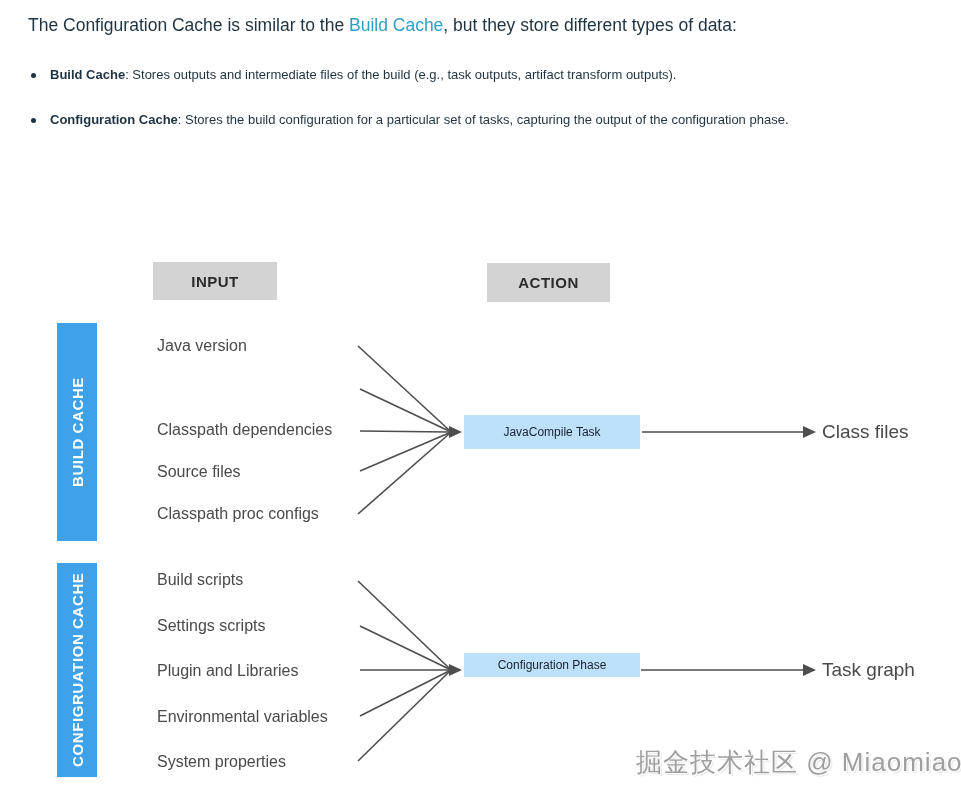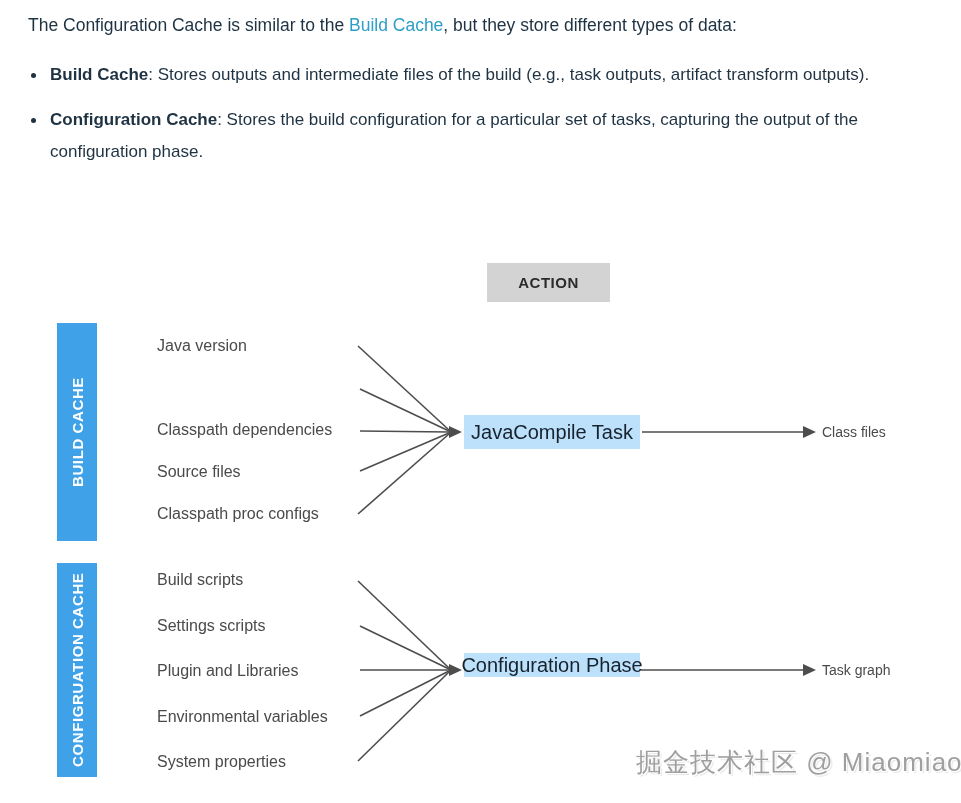--- a/index.html
+++ b/index.html
@@ -9,21 +9,21 @@
   }
   
   .intro{
     position:absolute;left:20px;top:4px;right:10px;margin:8px;
     font-size:17.5px;line-height:26px;color:var(--body-text,#1e3242);
   }
   .intro a{color:var(--link,#2d9fc6);text-decoration:none;cursor:pointer;}
   .bullets{position:absolute;left:28px;top:59px;width:912px;margin:0;padding:0;list-style:none;}
   .bullets li{
     position:relative;padding-left:22px;margin-bottom:13px;
-    font-size:17px;line-height:32px;color:var(--body-text,#1e3242);
+    font-size:13px;line-height:32px;color:var(--body-text,#1e3242);
   }
   .bullets .dot{
     position:absolute;left:3px;top:14px;width:5px;height:5px;border-radius:50%;
     background:var(--body-text,#1e3242);
   }
   .bullets strong{font-weight:700;}
   
   .diagram{position:absolute;left:0;top:0;width:961px;height:803px;}
   .hdr{
     position:absolute;background:var(--header-box,#d3d3d3);
@@ -41,27 +41,27 @@
   }
   .vbar-build{top:323px;height:218px;}
   .vbar-config{top:563px;height:214px;}
   .in-label{
     position:absolute;left:157px;height:22px;line-height:22px;
     font-size:16px;color:var(--label-text,#4a4a4a);white-space:nowrap;
   }
   .action-box{
     position:absolute;left:464px;width:176px;background:var(--action-box,#bee1fb);
     display:flex;align-items:center;justify-content:center;
-    font-size:20px;color:#16222e;white-space:nowrap;
+    font-size:12px;color:#16222e;white-space:nowrap;
   }
   .action-build{top:415px;height:34px;}
   .action-config{top:653px;height:24px;}
   .out-label{
     position:absolute;left:822px;height:22px;line-height:22px;
-    font-size:14px;color:var(--label-text,#4a4a4a);white-space:nowrap;
+    font-size:19px;color:var(--label-text,#4a4a4a);white-space:nowrap;
   }
   .connectors{position:absolute;left:0;top:0;pointer-events:none;}
   .cline{stroke:var(--connector,#4d4d4d);stroke-width:1.6;}
   .ahead{fill:var(--connector,#4d4d4d);}
   
   .watermark{
     position:absolute;left:636px;top:745px;font-size:26px;letter-spacing:1px;
     color:var(--watermark,#9f9f9f);white-space:nowrap;
     text-shadow:1px 1px 0 #ffffff,2px 2px 1px rgba(0,0,0,.10);
   }
@@ -79,20 +79,21 @@
       <strong>Build Cache</strong><span>: Stores outputs and intermediate files of the build (e.g., task outputs, artifact transform outputs).</span>
     </li>
     <li>
       <span class="dot"></span>
       <strong>Configuration Cache</strong><span>: Stores the build configuration for a particular set of tasks, capturing the output of the configuration phase.</span>
     </li>
   </ul>
 
   <div class="diagram">
 
+    <div class="hdr hdr-input">INPUT</div>
     <div class="hdr hdr-action">ACTION</div>
 
     <div class="vbar vbar-build">BUILD CACHE</div>
     <div class="vbar vbar-config">CONFIGRUATION CACHE</div>
 
     <div class="in-label" style="top:335px">Java version</div>
     <div class="in-label" style="top:419px">Classpath dependencies</div>
     <div class="in-label" style="top:461px">Source files</div>
     <div class="in-label" style="top:503px">Classpath proc configs</div>
 

